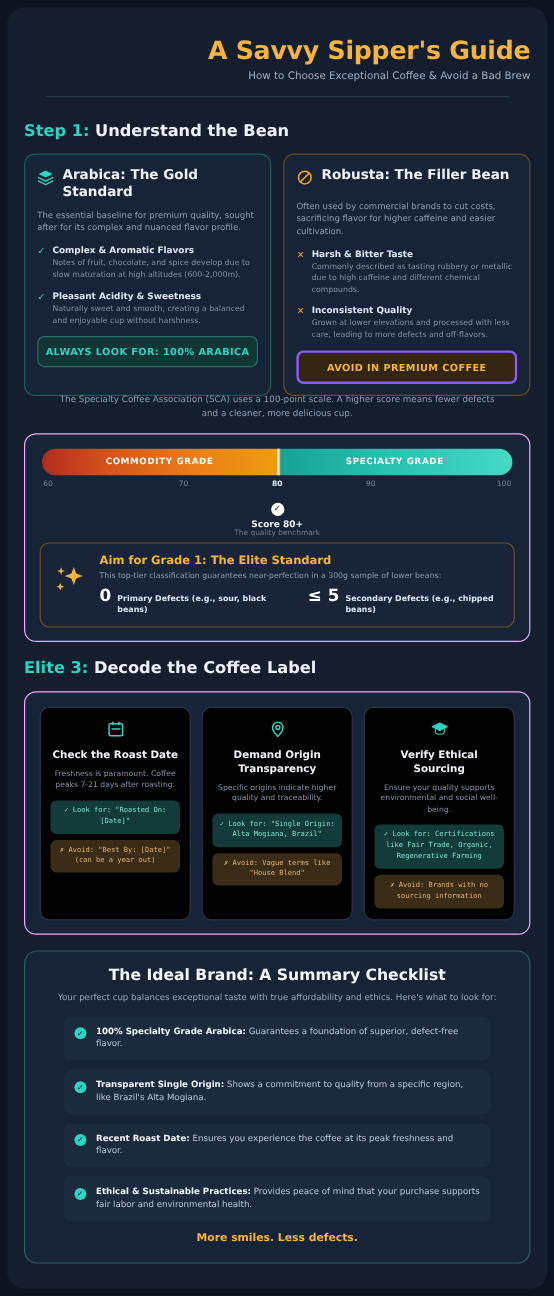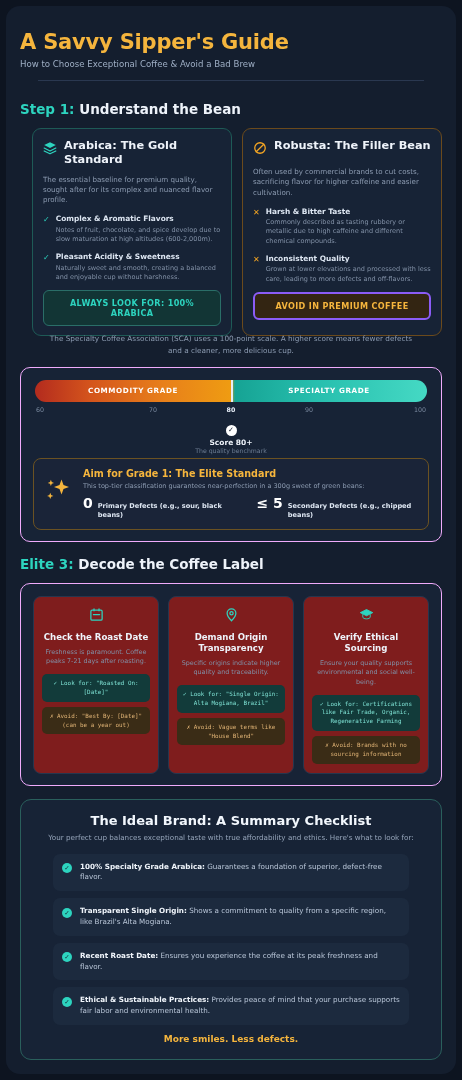--- a/index.html
+++ b/index.html
@@ -21,21 +21,21 @@
     width: 450px;
     height: 1068px;
     background: #141e2e;
     border-radius: 14px;
     padding: 14px 14px 4px 14px;
     position: relative;
     overflow: hidden;
   }
 
   
-  .hdr { text-align: left; padding: 10px 0 6px; }
+  .hdr { text-align: right; padding: 10px 0 6px; }
   .hdr-title {
     font-size: 21px;
     font-weight: bold;
     color: #f5b53d;
     letter-spacing: -0.2px;
   }
   .hdr-sub {
     font-size: 8.6px;
     color: #9eaec4;
     margin-top: 5px;
@@ -51,21 +51,21 @@
     text-align: left;
     font-size: 13.5px;
     font-weight: bold;
     color: #eef3fa;
     margin: 14px 0 11px;
   }
   .step-h .n-teal { color: #2dd4bf; }
   .step-h .n-amber { color: #f5a623; }
 
   
-  .two-col { display: flex; gap: 10px; margin-left: 12px; }
+  .two-col { display: flex; gap: 10px; }
   .bean-card {
     flex: 1;
     border-radius: 9px;
     padding: 10px 10px 9px;
     background: #172336;
   }
   .bean-card.good { border: 1px solid #1e5a56; }
   .bean-card.bad  { border: 1px solid #6b4a1c; }
   .bc-head { display: flex; gap: 7px; align-items: flex-start; }
   .bc-icon { flex: 0 0 auto; margin-top: 1px; }
@@ -243,21 +243,21 @@
     font-size: 6.6px;
     font-weight: bold;
     color: #dde6f2;
     line-height: 1.35;
   }
 
   
   .three-col { display: flex; gap: 9px; }
   .label-card {
     flex: 1;
-    background: #7f1d1d;
+    background: #000000;
     border: 1px solid #26364e;
     border-radius: 8px;
     padding: 10px 8px 9px;
     text-align: center;
   }
   .lc-icon { margin-bottom: 6px; }
   .lc-title {
     font-size: 8.6px;
     font-weight: bold;
     color: #eef3fa;
@@ -447,21 +447,21 @@
     <div class="grade-box">
       <span class="grade-icon">
         <svg width="30" height="30" viewBox="0 0 24 24" fill="#f5b53d">
           <path d="M14 2l1.6 4.4L20 8l-4.4 1.6L14 14l-1.6-4.4L8 8l4.4-1.6z"></path>
           <path d="M5.5 2.2l.7 1.8 1.8.7-1.8.7-.7 1.8-.7-1.8L3 4.7l1.8-.7z"></path>
           <path d="M5 12.6l.7 1.8 1.8.7-1.8.7-.7 1.8-.7-1.8-1.8-.7 1.8-.7z"></path>
         </svg>
       </span>
       <div class="grade-body">
         <div class="grade-title">Aim for Grade 1: The Elite Standard</div>
-        <div class="grade-desc">This top-tier classification guarantees near-perfection in a 300g sweet of green beans:</div>
+        <div class="grade-desc">This top-tier classification guarantees near-perfection in a 300g sample of lower beans:</div>
         <div class="defects">
           <div class="defect">
             <span class="defect-num">0</span>
             <span class="defect-txt">Primary Defects (e.g., sour, black beans)</span>
           </div>
           <div class="defect">
             <span class="defect-num">≤ 5</span>
             <span class="defect-txt">Secondary Defects (e.g., chipped beans)</span>
           </div>
         </div>

